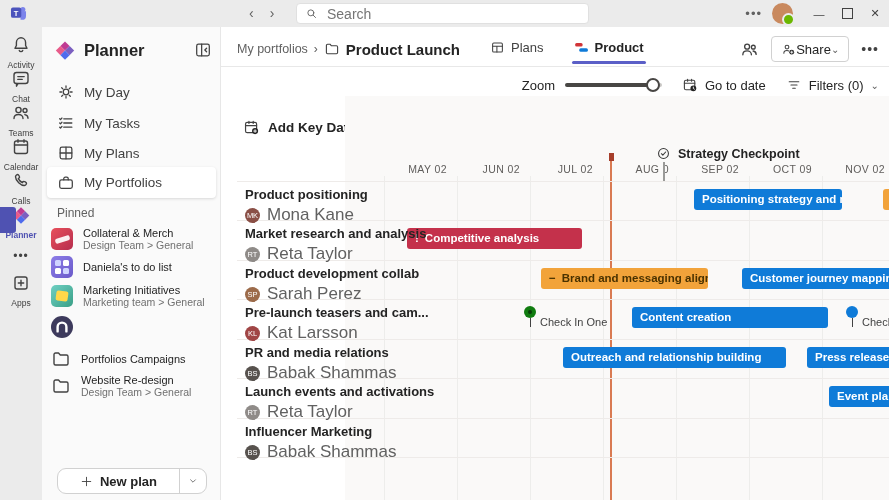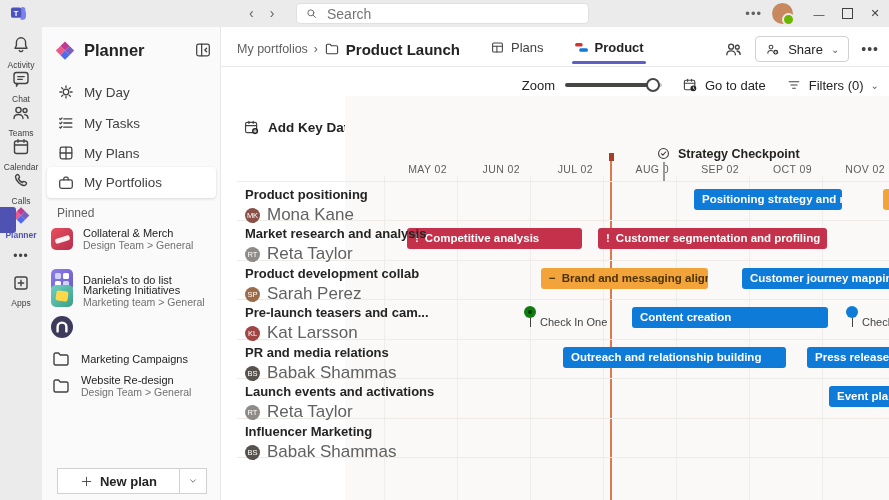--- a/index.html
+++ b/index.html
@@ -36,35 +36,35 @@
   .sb-nav-item svg{width:18px;height:18px;flex:none;}
   .sb-nav-item .nlabel{font-size:13.5px;}
   .sb-nav-item.active{background:#fff;box-shadow:0 1px 3px rgba(0,0,0,.14);height:31px;}
   .sb-section{position:absolute;left:15px;font-size:12px;color:#616161;}
   .sb-pin{position:absolute;left:5px;width:169px;display:flex;align-items:center;gap:10px;padding-left:4px;box-sizing:border-box;}
   .pin-tile{width:22px;height:22px;border-radius:5px;flex:none;position:relative;overflow:hidden;}
   .pin-folder{width:20px;height:20px;flex:none;}
   .pin-text{min-width:0;}
   .pin-title{font-size:11px;color:#242424;white-space:nowrap;}
   .pin-sub{font-size:10.5px;color:#707070;white-space:nowrap;}
-  .newplan{position:absolute;left:15px;top:441px;width:150px;height:26px;border:1px solid #d1d1d1;border-radius:0;background:#fff;display:flex;align-items:center;box-sizing:border-box;}
+  .newplan{position:absolute;left:15px;top:441px;width:150px;height:26px;border:1px solid #d1d1d1;border-radius:9px;background:#fff;display:flex;align-items:center;box-sizing:border-box;}
   .newplan .np-main{flex:1;display:flex;align-items:center;justify-content:center;gap:7px;font-size:13px;font-weight:600;color:#242424;}
   .newplan .np-split{width:26px;height:100%;border-left:1px solid #d1d1d1;display:flex;align-items:center;justify-content:center;color:#616161;}
   
   .main{position:absolute;left:221px;top:27px;width:668px;height:473px;background:#fff;}
   .m-header{position:absolute;left:16px;top:8px;right:10px;height:28px;display:flex;align-items:center;}
   .crumb{font-size:12.5px;color:#616161;}
   .crumb-chev{color:#616161;font-size:12px;margin:0 6px;}
   .plan-title{font-size:15px;font-weight:bold;color:#242424;margin-left:6px;}
   .tab{display:flex;align-items:center;gap:6px;font-size:13px;color:#424242;position:relative;padding:2px 2px 6px 2px;}
   .tab.active{font-weight:bold;color:#242424;}
   .tab.active::after{content:"";position:absolute;left:0;right:0;bottom:-3px;height:3px;border-radius:2px;background:var(--accent,#5b5fc7);}
   .tab svg{width:15px;height:15px;}
   .hdr-right{margin-left:auto;display:flex;align-items:center;gap:12px;}
-  .share-btn{display:flex;align-items:center;gap:8px;border:1px solid #d1d1d1;background:#fff;border-radius:4px;height:24px;padding:0 9px;font-size:13px;color:#242424;}
+  .share-btn{display:flex;align-items:center;gap:0;border:1px solid #d1d1d1;background:#fff;border-radius:4px;height:24px;padding:0 9px;font-size:13px;color:#242424;}
   .hdr-more{color:#424242;font-size:14px;letter-spacing:1px;}
   .m-divider{position:absolute;left:0;top:39px;width:668px;height:1px;background:#e8e8e8;}
   .toolbar{position:absolute;top:46px;right:10px;height:24px;display:flex;align-items:center;gap:20px;}
   .tb-group{display:flex;align-items:center;gap:10px;font-size:13px;color:#242424;}
   .slider{position:relative;width:97px;height:14px;}
   .slider .track{position:absolute;left:0;right:0;top:5px;height:4px;border-radius:2px;}
   .slider .thumb{position:absolute;top:0;width:14px;height:14px;border-radius:50%;background:#fff;border:2px solid #484644;box-sizing:border-box;}
   .tool-item{display:flex;align-items:center;gap:7px;font-size:13px;color:#242424;}
   .tool-item svg{width:16px;height:16px;}
   
@@ -249,21 +249,21 @@
   <div id="sb-pinned">
       <div class="sb-pin" style="top: 200px;">
         <div class="pin-tile" style="background: linear-gradient(135deg, rgb(232, 80, 91), rgb(182, 45, 78));">
           <span style="position:absolute;left:4px;top:9px;width:15px;height:5px;background:#fff;border-radius:2px;transform:rotate(-18deg);opacity:.92"></span>
         </div>
         <div class="pin-text">
           <div class="pin-title">Collateral &amp; Merch</div>
           <div class="pin-sub">Design Team &gt; General</div>
         </div>
       </div>
-      <div class="sb-pin" style="top: 242px;">
+      <div class="sb-pin" style="top: 229px;">
         <div class="pin-tile" style="background: linear-gradient(135deg, rgb(141, 125, 232), rgb(106, 90, 201));">
           <span style="position:absolute;left:4px;top:4px;width:6px;height:6px;background:#cfd4ff;border-radius:1.5px"></span>
           <span style="position:absolute;left:12px;top:4px;width:6px;height:6px;background:#fff;border-radius:1.5px"></span>
           <span style="position:absolute;left:4px;top:12px;width:6px;height:6px;background:#fff;border-radius:1.5px"></span>
           <span style="position:absolute;left:12px;top:12px;width:6px;height:6px;background:#cfd4ff;border-radius:1.5px"></span>
         </div>
         <div class="pin-text">
           <div class="pin-title">Daniela's to do list</div>
         </div>
       </div>
@@ -281,21 +281,21 @@
           <svg viewBox="0 0 20 20" style="position:absolute;inset:0">
             <path d="M6 14v-4a4 4 0 0 1 8 0v4" fill="none" stroke="#fff" stroke-width="2.2" stroke-linecap="round"></path>
           </svg>
         </div>
       </div>
       <div class="sb-pin" style="top: 322px;">
         <div class="pin-folder"><svg class="oicon" viewBox="0 0 20 20" style="">
             <path d="M3 5.5A1.5 1.5 0 0 1 4.5 4h3l1.8 2h6.2A1.5 1.5 0 0 1 17 7.5v7a1.5 1.5 0 0 1-1.5 1.5h-11A1.5 1.5 0 0 1 3 14.5z"></path>
           </svg></div>
         <div class="pin-text">
-          <div class="pin-title">Marketing Campaigns</div>
+          <div class="pin-title">Portfolios Campaigns</div>
         </div>
       </div>
       <div class="sb-pin" style="top: 347px;">
         <div class="pin-folder"><svg class="oicon" viewBox="0 0 20 20" style="">
             <path d="M3 5.5A1.5 1.5 0 0 1 4.5 4h3l1.8 2h6.2A1.5 1.5 0 0 1 17 7.5v7a1.5 1.5 0 0 1-1.5 1.5h-11A1.5 1.5 0 0 1 3 14.5z"></path>
           </svg></div>
         <div class="pin-text">
           <div class="pin-title">Website Re-design</div>
           <div class="pin-sub">Design Team &gt; General</div>
         </div>
@@ -426,21 +426,20 @@
           <svg class="oicon" viewBox="0 0 20 20" style="stroke:#383838">
             <circle cx="10" cy="10" r="6.6"></circle>
             <path d="m7.2 10.3 1.9 1.9 3.8-4.2"></path>
           </svg>
         </div>
         <div class="kd-label">Strategy Checkpoint</div>
       </div>
       <div class="bar" style="left: 349px; width: 148px; top: 93px; background: rgb(15, 123, 216);"><span>Positioning strategy and mess...</span></div>
       <div class="bar clip" style="left: 538px; width: 30px; top: 93px; background: rgb(242, 163, 58); color: rgb(74, 50, 0);"><span></span></div>
       <div class="bar" style="left: 62px; width: 175px; top: 132px; background: rgb(196, 49, 75);"><span class="pfx">!</span><span>Competitive analysis</span></div>
-      <div class="bar" style="left: 253px; width: 229px; top: 132px; background: rgb(196, 49, 75);"><span class="pfx">!</span><span>Customer segmentation and profiling</span></div>
       <div class="bar" style="left: 196px; width: 167px; top: 172px; background: rgb(242, 163, 58); color: rgb(74, 50, 0);"><span class="pfx">−</span><span>Brand and messaging alignment</span></div>
       <div class="bar clip" style="left: 397px; width: 155px; top: 172px; background: rgb(15, 123, 216);"><span>Customer journey mapping</span></div>
       <div class="ms-dot" style="left: 179px; top: 210px; background: rgb(16, 124, 16);">
         <div class="inner"></div>
       </div>
       <div class="ms-stem" style="left: 184.5px; top: 222px;"></div>
       <div class="ms-label" style="left: 195px; top: 220px;">Check In One</div>
       <div class="bar" style="left: 287px; width: 196px; top: 211px; background: rgb(15, 123, 216);"><span>Content creation</span></div>
       <div class="ms-dot" style="left: 501px; top: 210px; background: rgb(15, 123, 216);"></div>
       <div class="ms-stem" style="left: 506.5px; top: 222px;"></div>

